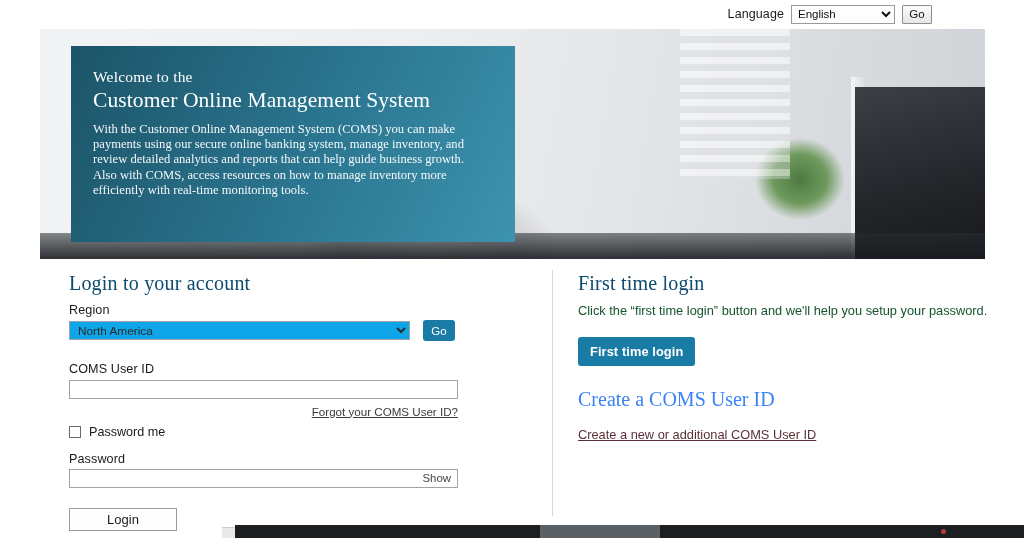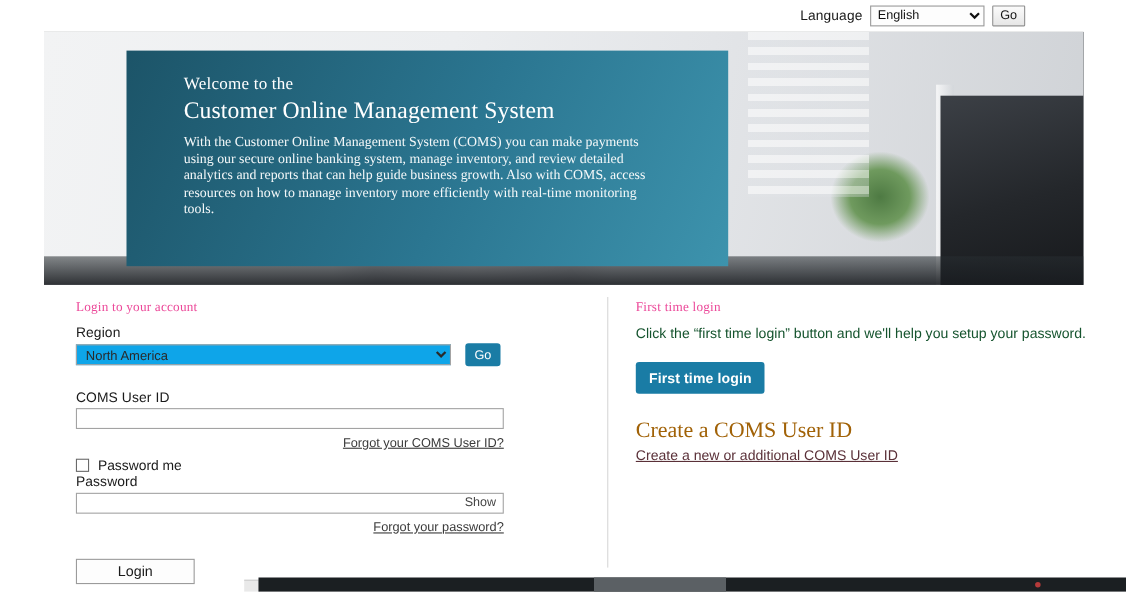--- a/index.html
+++ b/index.html
@@ -112,26 +112,25 @@
     left: 640px;
     top: 0;
     width: 110px;
     height: 150px;
     background: repeating-linear-gradient(180deg, rgba(255,255,255,.55) 0 7px, rgba(225,228,232,.35) 7px 14px);
   }
   .hero-panel {
     position: absolute;
     left: 31px;
     top: 17px;
-    width: 547px;
+    width: 444px;
     height: 196px;
     background: linear-gradient(115deg, #1c5468 0%, #2b7691 55%, #3d93ad 100%);
-    padding: 22px 40px 0 52px;
-    box-sizing: border-box;
-    margin-left: 44px;
+    padding: 22px 40px 0 22px;
+    box-sizing: border-box;
   }
   .hero-welcome {
     font-family: "Liberation Serif", serif;
     font-size: 15.5px;
     color: #ffffff;
     margin: 0 0 2px 0;
     font-weight: 400;
     letter-spacing: .2px;
   }
   .hero-title {
@@ -170,22 +169,22 @@
 
   
   .col-left {
     position: absolute;
     left: 69px;
     top: 0;
     width: 460px;
   }
   .heading {
     font-family: "Liberation Serif", serif;
-    font-size: 12px;
-    color: #ec4899;
+    font-size: 20px;
+    color: #0c4a6e;
     font-weight: 400;
     margin: 10px 0 8px 0;
     letter-spacing: .2px;
   }
   .field-label {
     font-size: 12.6px;
     font-weight: normal;
     color: #1a1a1a;
     margin: 0 0 3px 0;
     letter-spacing: .1px;
@@ -311,23 +310,23 @@
     font-size: 12.8px;
     font-weight: bold;
     font-family: "Liberation Sans", sans-serif;
     padding: 7px 12px;
     cursor: pointer;
     letter-spacing: .1px;
   }
   .heading-2 {
     font-family: "Liberation Serif", serif;
     font-size: 20px;
-    color: #a16207;
+    color: #3b82f6;
     font-weight: 400;
-    margin: 22px 0 2px 0;
+    margin: 22px 0 14px 0;
   }
   .block-link {
     font-size: 12.8px;
     color: #5a3038;
     text-decoration: underline;
     cursor: pointer;
   }
 
   
   .taskbar {
@@ -408,27 +407,24 @@
     <input class="text-input" type="text" placeholder="" style="">
     <div class="link-row">
       <span class="inline-link">Forgot your COMS User ID?</span>
     </div>
 
     <div class="check-row">
       <span class="checkbox"></span>
       <span class="check-label">Password me</span>
     </div>
 
-    <div class="field-label" style="margin-top:1px;">Password</div>
+    <div class="field-label" style="margin-top:13px;">Password</div>
     <div class="pw-wrap">
       <input class="text-input" type="password" placeholder="" style="">
       <span class="show-link">Show</span>
-    </div>
-    <div class="link-row">
-      <span class="inline-link">Forgot your password?</span>
     </div>
 
     <button class="login-btn">Login</button>
   </div>
 
   <div class="col-right">
     <h2 class="heading">First time login</h2>
     <p class="para">Click the “first time login” button and we'll help you setup your password.</p>
     <button class="primary-btn">First time login</button>
 

